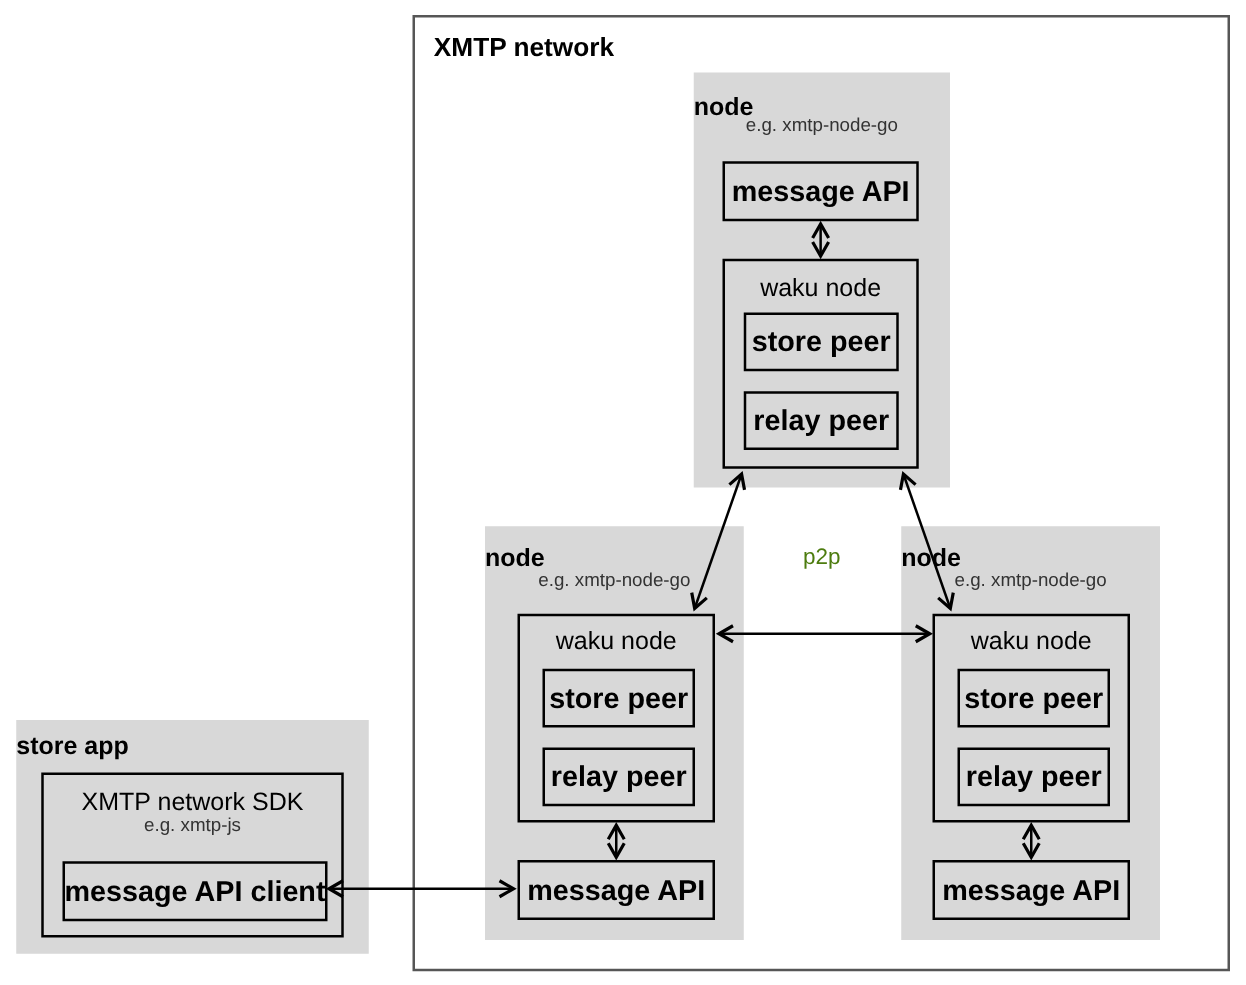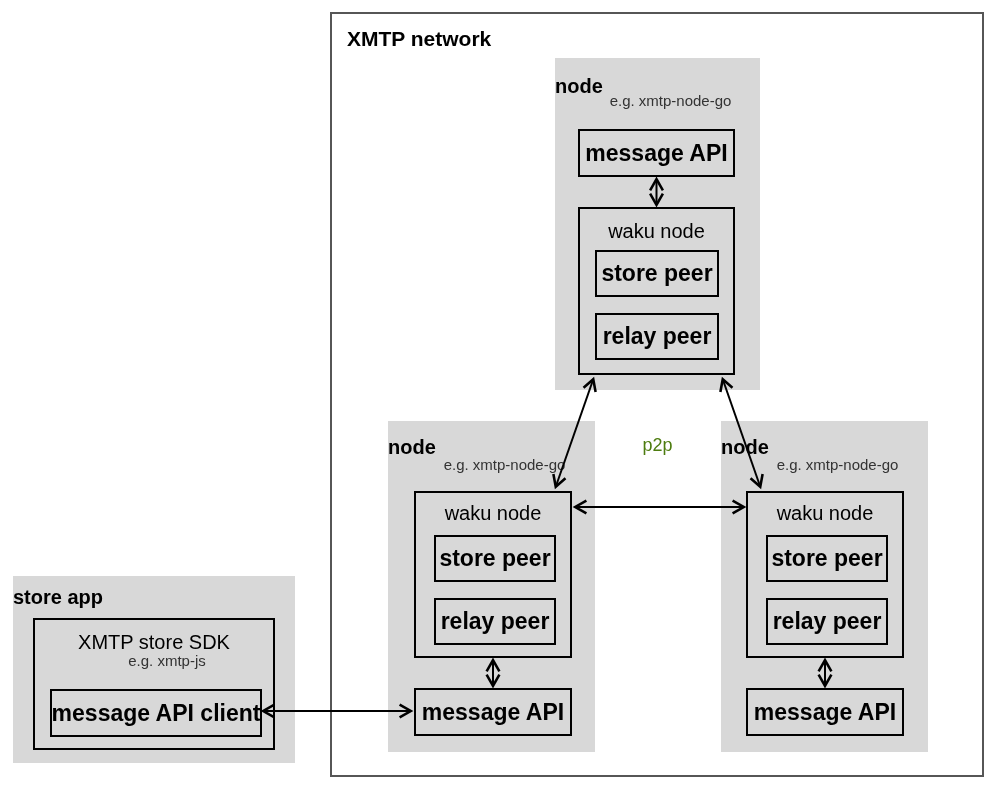--- a/index.html
+++ b/index.html
@@ -33,21 +33,20 @@
     background:var(--node-bg);
   }
   .node-title{
     position:absolute;left:0;width:100%;
     text-align:left;font-size:20px;font-weight:bold;line-height:24px;
   }
   .node-subtitle{
     position:absolute;left:0;width:100%;
     text-align:center;font-size:15px;font-weight:normal;line-height:18px;
     color:#333333;
-    padding-left:13px;
   }
   .box{
     position:absolute;
     border:2px solid var(--box-border);
     box-sizing:border-box;
     background:transparent;
   }
   .label-box{
     display:flex;align-items:center;justify-content:center;
     font-size:23px;font-weight:bold;
@@ -125,21 +124,21 @@
   <div class="box label-box" style="left:25px;top:267px;width:158px;height:48px;">
     <span>message API</span>
   </div>
 </div>
 
 <div class="p2p-label" style="left:610px;top:434px;width:95px;">p2p</div>
 
 <div class="node" style="left:13px;top:576px;width:282px;height:187px;">
   <div class="node-title" style="top:9px;">store app</div>
   <div class="box" style="left:20px;top:42px;width:242px;height:132px;">
-    <div class="waku-title" style="top:10px;">XMTP store SDK</div>
+    <div class="waku-title" style="top:10px;">XMTP network SDK</div>
     <div class="node-subtitle" style="top:32px;">e.g. xmtp-js</div>
     <div class="box label-box" style="left:15px;top:69px;width:212px;height:48px;justify-content:center;">
       <span>message API client</span>
     </div>
   </div>
 </div>
 
 <svg class="arrows" width="997" height="788" viewBox="0 0 997 788" xmlns="http://www.w3.org/2000/svg">
   <defs>
     <marker id="arrowhead" viewBox="0 0 10 10" refX="7.5" refY="5" markerWidth="8" markerHeight="8" orient="auto-start-reverse">

